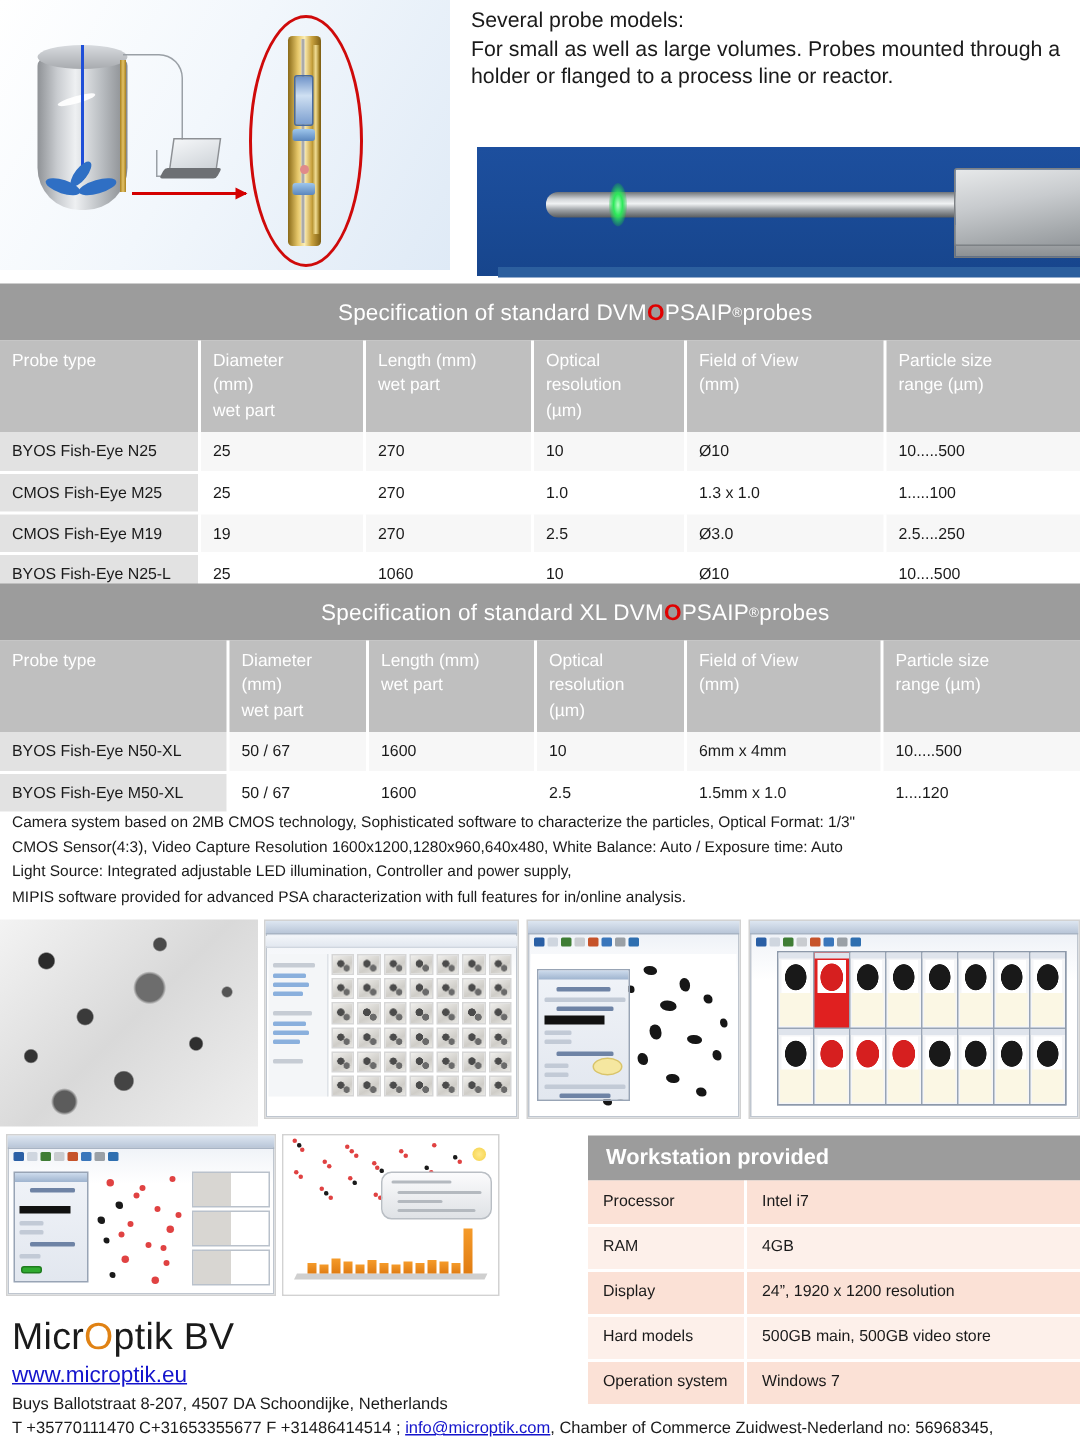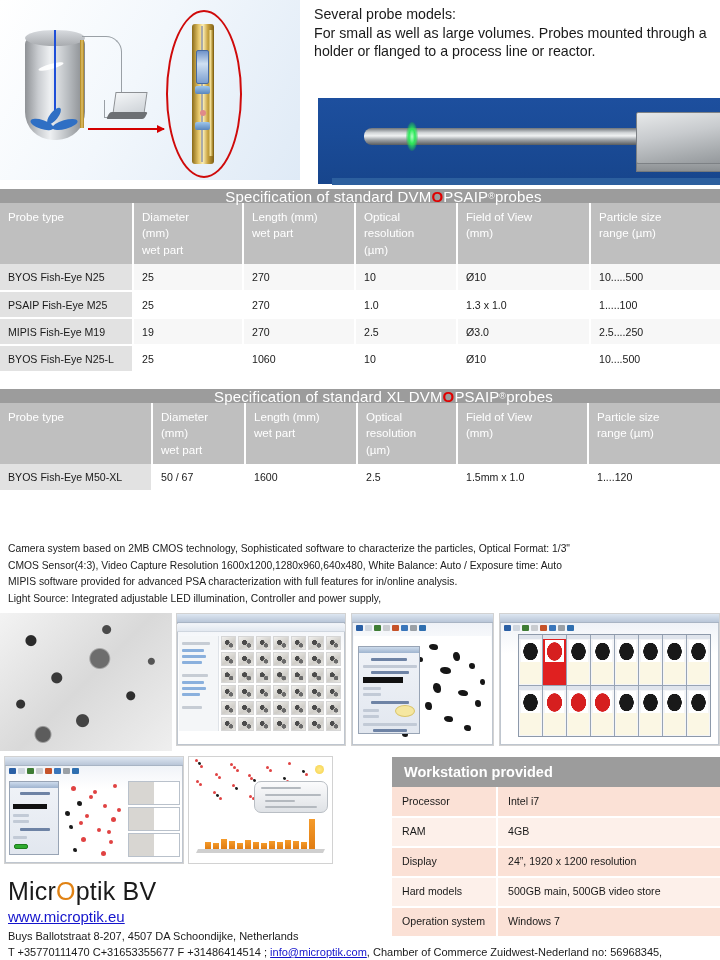--- a/index.html
+++ b/index.html
@@ -125,21 +125,21 @@
     background:linear-gradient(180deg,#b9bcbf,#8c9093); border:1px solid #75797d;
   }
 
   .headline{
     position:absolute; left:314px; top:5px; width:404px;
     font-size:14.2px; line-height:1.32; color:#1a1a1a;
   }
 
   
   .section-bar{
-    height:14px; background:#9c9c9c; color:#ffffff;
+    height:38px; background:#9c9c9c; color:#ffffff;
     display:flex; align-items:center; justify-content:center;
     font-size:15px; letter-spacing:.15px; white-space:nowrap;padding-left:47px;
   }
   .o-red{ color:#e00000; font-weight:700; }
   .sup{ font-size:9px; vertical-align:super; }
 
   
   .spec-table{ width:720px; border-collapse:collapse; table-layout:fixed; }
   .spec-table th{
     background:#bfbfbf; color:#ffffff; font-weight:400;
@@ -395,29 +395,29 @@
     <tbody id="t1body">
         <tr class="odd">
           <td class="namecell">BYOS  Fish-Eye N25</td>
           <td>25</td>
           <td>270</td>
           <td>10</td>
           <td>Ø10</td>
           <td>10.....500</td>
         </tr>
         <tr class="even">
-          <td class="namecell">PSAIP  Fish-Eye M25</td>
+          <td class="namecell">CMOS  Fish-Eye M25</td>
           <td>25</td>
           <td>270</td>
           <td>1.0</td>
           <td>1.3 x 1.0</td>
           <td>1.....100</td>
         </tr>
         <tr class="odd">
-          <td class="namecell">MIPIS  Fish-Eye M19</td>
+          <td class="namecell">CMOS  Fish-Eye M19</td>
           <td>19</td>
           <td>270</td>
           <td>2.5</td>
           <td>Ø3.0</td>
           <td>2.5....250</td>
         </tr>
         <tr class="even">
           <td class="namecell">BYOS  Fish-Eye N25-L</td>
           <td>25</td>
           <td>1060</td>
@@ -469,37 +469,45 @@
             <div>Field of View</div>
             <div>(mm)</div>
           </th>
           <th>
             <div>Particle size</div>
             <div>range (µm)</div>
           </th>
         </tr>
       </thead>
     <tbody id="t2body">
+        <tr class="odd">
+          <td class="namecell">BYOS  Fish-Eye N50-XL</td>
+          <td>50 / 67</td>
+          <td>1600</td>
+          <td>10</td>
+          <td>6mm x 4mm</td>
+          <td>10.....500</td>
+        </tr>
         <tr class="even">
           <td class="namecell">BYOS  Fish-Eye M50-XL</td>
           <td>50 / 67</td>
           <td>1600</td>
           <td>2.5</td>
           <td>1.5mm x 1.0</td>
           <td>1....120</td>
         </tr>
       </tbody>
   </table>
 </div>
 
 <div class="spec-note">
   <div>Camera system based on 2MB CMOS technology, Sophisticated software to characterize the particles, Optical Format: 1/3"</div>
   <div>CMOS Sensor(4:3), Video Capture Resolution 1600x1200,1280x960,640x480, White Balance: Auto / Exposure time: Auto</div>
+  <div>Light Source: Integrated adjustable LED illumination, Controller and power supply,</div>
   <div>MIPIS software provided for advanced PSA characterization with full features for in/online analysis.</div>
-  <div>Light Source: Integrated adjustable LED illumination, Controller and power supply,</div>
 </div>
 
 <div class="gallery">
 
   <div class="shot g1"></div>
 
   <div class="shot g2 shot-border">
     <div class="win"></div>
     <div class="win-title"></div>
     <div class="win-toolbar"></div>

